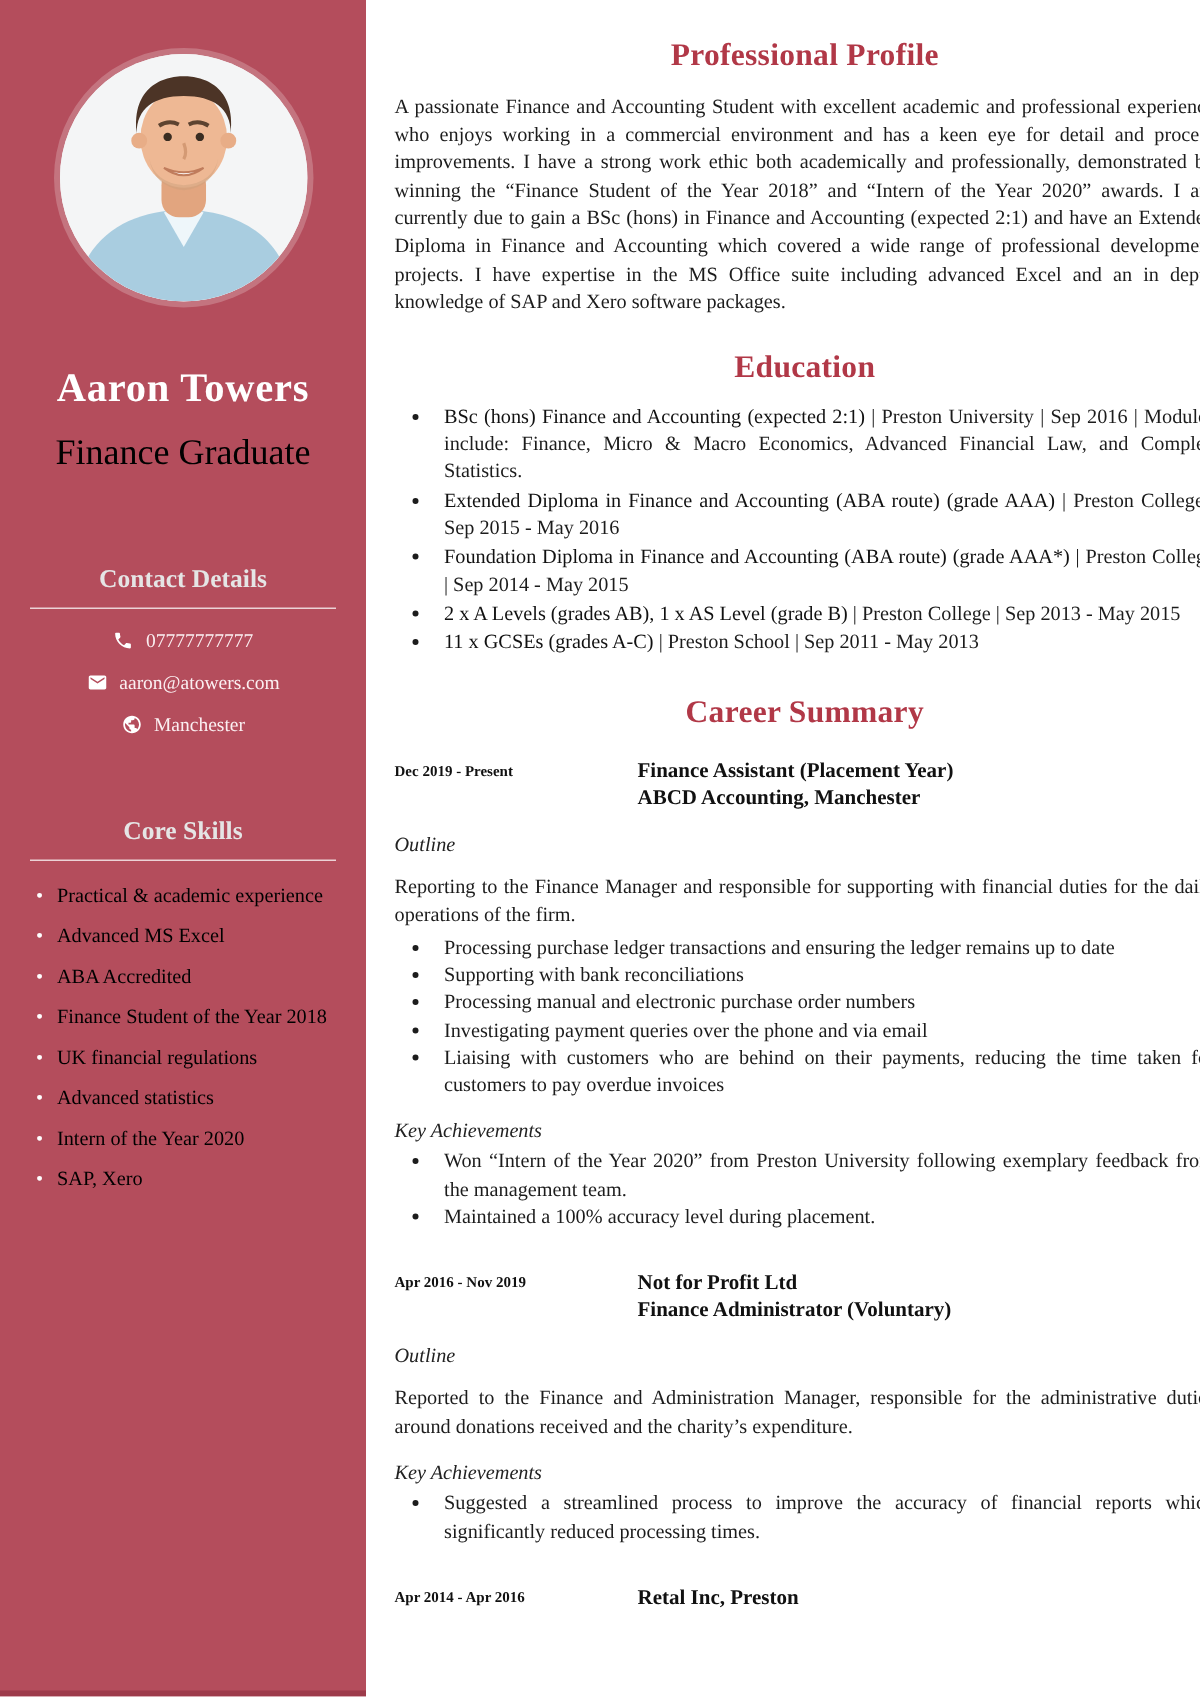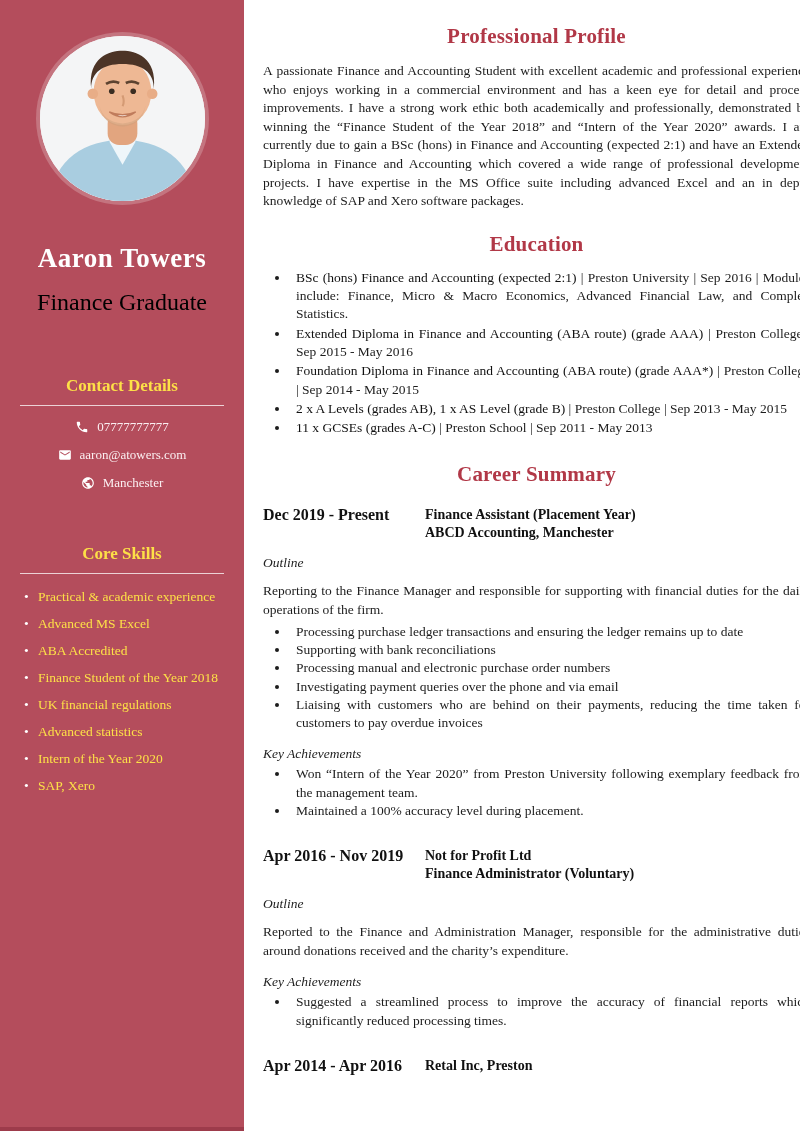--- a/index.html
+++ b/index.html
@@ -19,39 +19,39 @@
   .photo{
     width:165px;height:165px;border-radius:50%;background:#f4f5f6;
     margin:36px auto 0;overflow:hidden;
     box-shadow:0 0 0 4px rgba(255,255,255,0.22);
   }
   .photo svg{display:block;width:100%;height:100%;}
   .person-name{
     margin:42px 0 0;font-size:27px;font-weight:700;letter-spacing:0.5px;color:#fff;
   }
   .person-title{margin-top:15px;font-size:24px;color:#000000;}
-  .side-h{margin:0;font-size:17px;font-weight:700;color:#fde047;}
+  .side-h{margin:0;font-size:17px;font-weight:700;color:#e5e5e5;}
   .side-h.contact{margin-top:60px;}
   .side-h.skills{margin-top:52px;}
   .side-rule{
     border:0;border-top:1px solid rgba(255,255,255,0.75);
     margin:9px 20px 0;
   }
   .contact-rows{margin-top:12px;}
   .contact-row{
     display:flex;align-items:center;justify-content:center;gap:8px;
     font-size:13px;color:#fbeff1;margin-top:10px;min-height:18px;
   }
   .cicon{display:inline-flex;width:14px;height:14px;flex:0 0 auto;}
   .cicon svg{width:14px;height:14px;fill:#ffffff;}
   .skills-list{
     list-style:none;margin:16px 0 0;padding:0 10px 0 24px;text-align:left;
   }
   .skill{
-    position:relative;padding-left:14px;font-size:13.5px;color:#fde047;
+    position:relative;padding-left:14px;font-size:13.5px;color:#000000;
     margin-bottom:13px;line-height:14px;
   }
   .skill::before{content:"•";position:absolute;left:0;top:0;color:#fff;}
 
   
   .main{
     position:absolute;left:228px;top:0;width:620px;height:1131px;
     box-sizing:border-box;padding:24px 38px 0 35px;color:#1e1e1e;
   }
   .mh{
@@ -68,21 +68,21 @@
   }
   .edu-list li{
     font-size:13.5px;line-height:18.3px;text-align:justify;padding-left:6px;
     margin-bottom:1px;color:#1c1c1c;
   }
   .edu-list li b{font-weight:400;color:#111;}
 
   .job{margin-top:20px;}
   .job.first{margin-top:19px;}
   .job-head{display:flex;align-items:flex-start;}
-  .job-dates{width:162px;flex:0 0 162px;font-size:16px;font-weight:700;line-height:17.5px;color:#111;}
+  .job-dates{width:162px;flex:0 0 162px;font-size:10px;font-weight:700;line-height:17.5px;color:#111;}
   .job-co{font-size:14px;font-weight:700;line-height:17.5px;color:#111;}
   .ilabel{font-style:italic;font-size:13.5px;margin-top:14px;color:#222;}
   .job p{margin:11px 0 0;}
   .job-list{margin:3px 0 0;padding-left:27px;}
   .job-list li{
     font-size:13.5px;line-height:18.3px;text-align:justify;padding-left:6px;color:#1c1c1c;
   }
   .gap-lg{margin-top:27px;}
 </style>
 </head>

